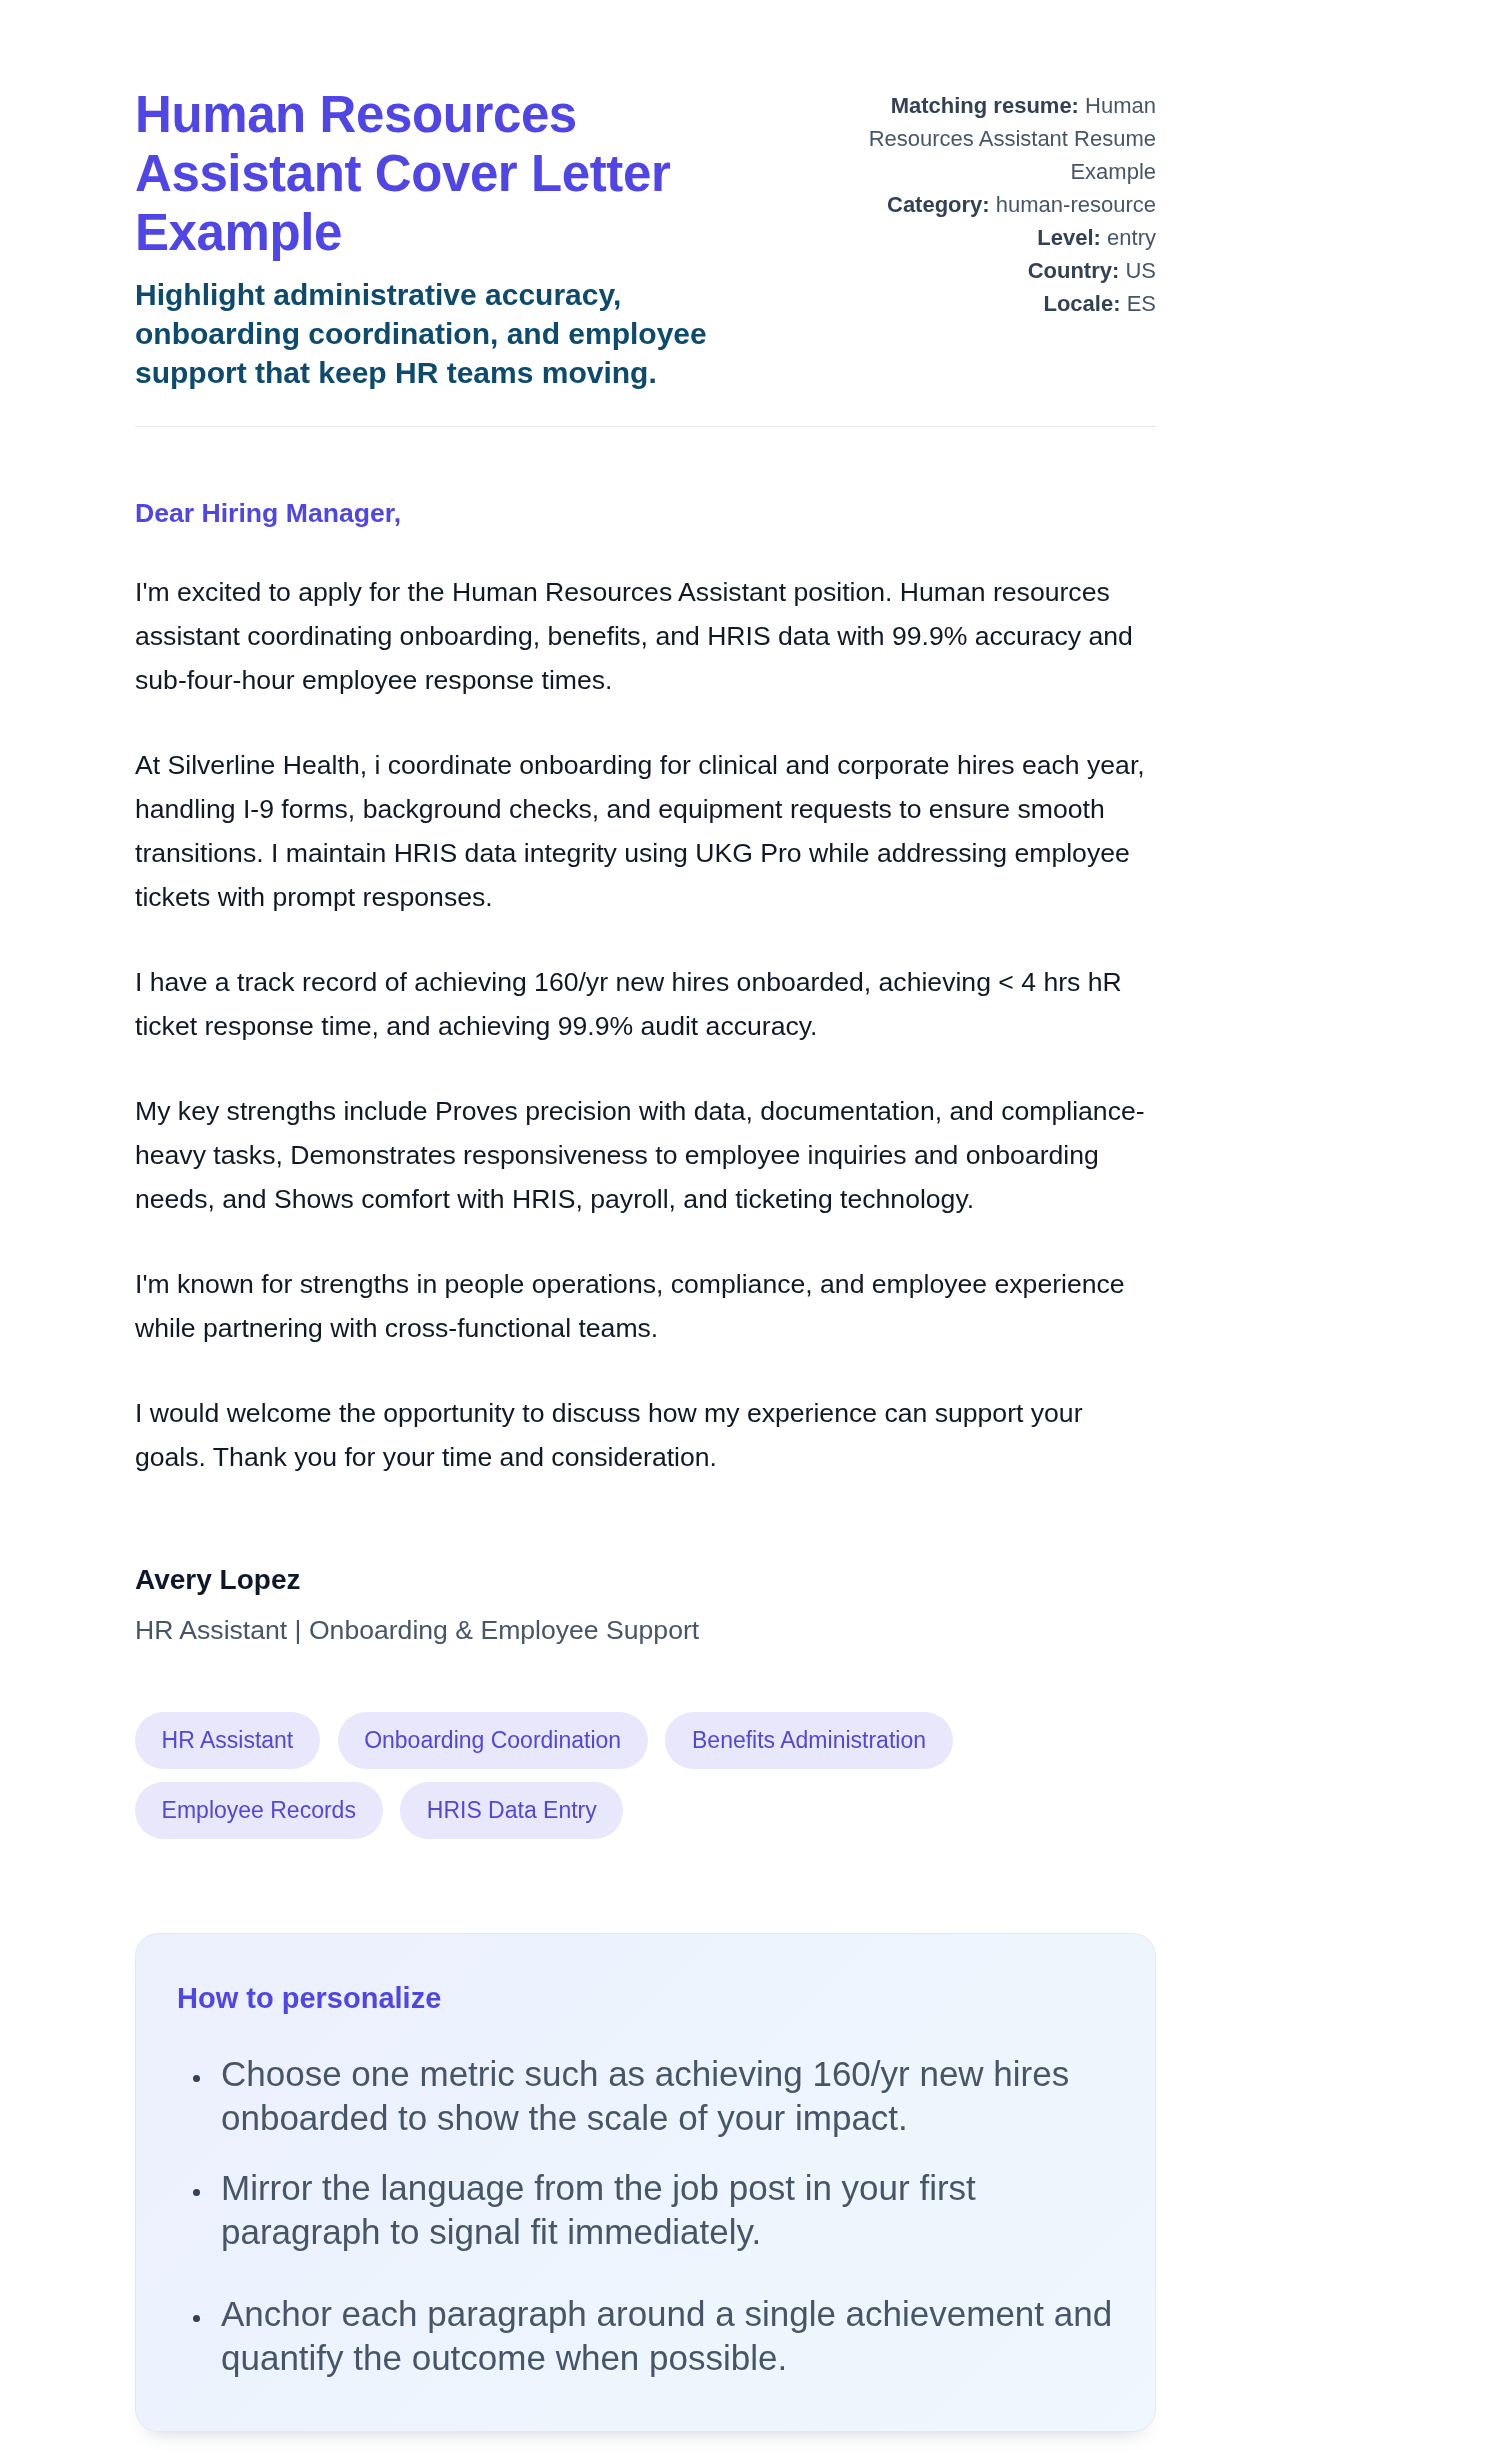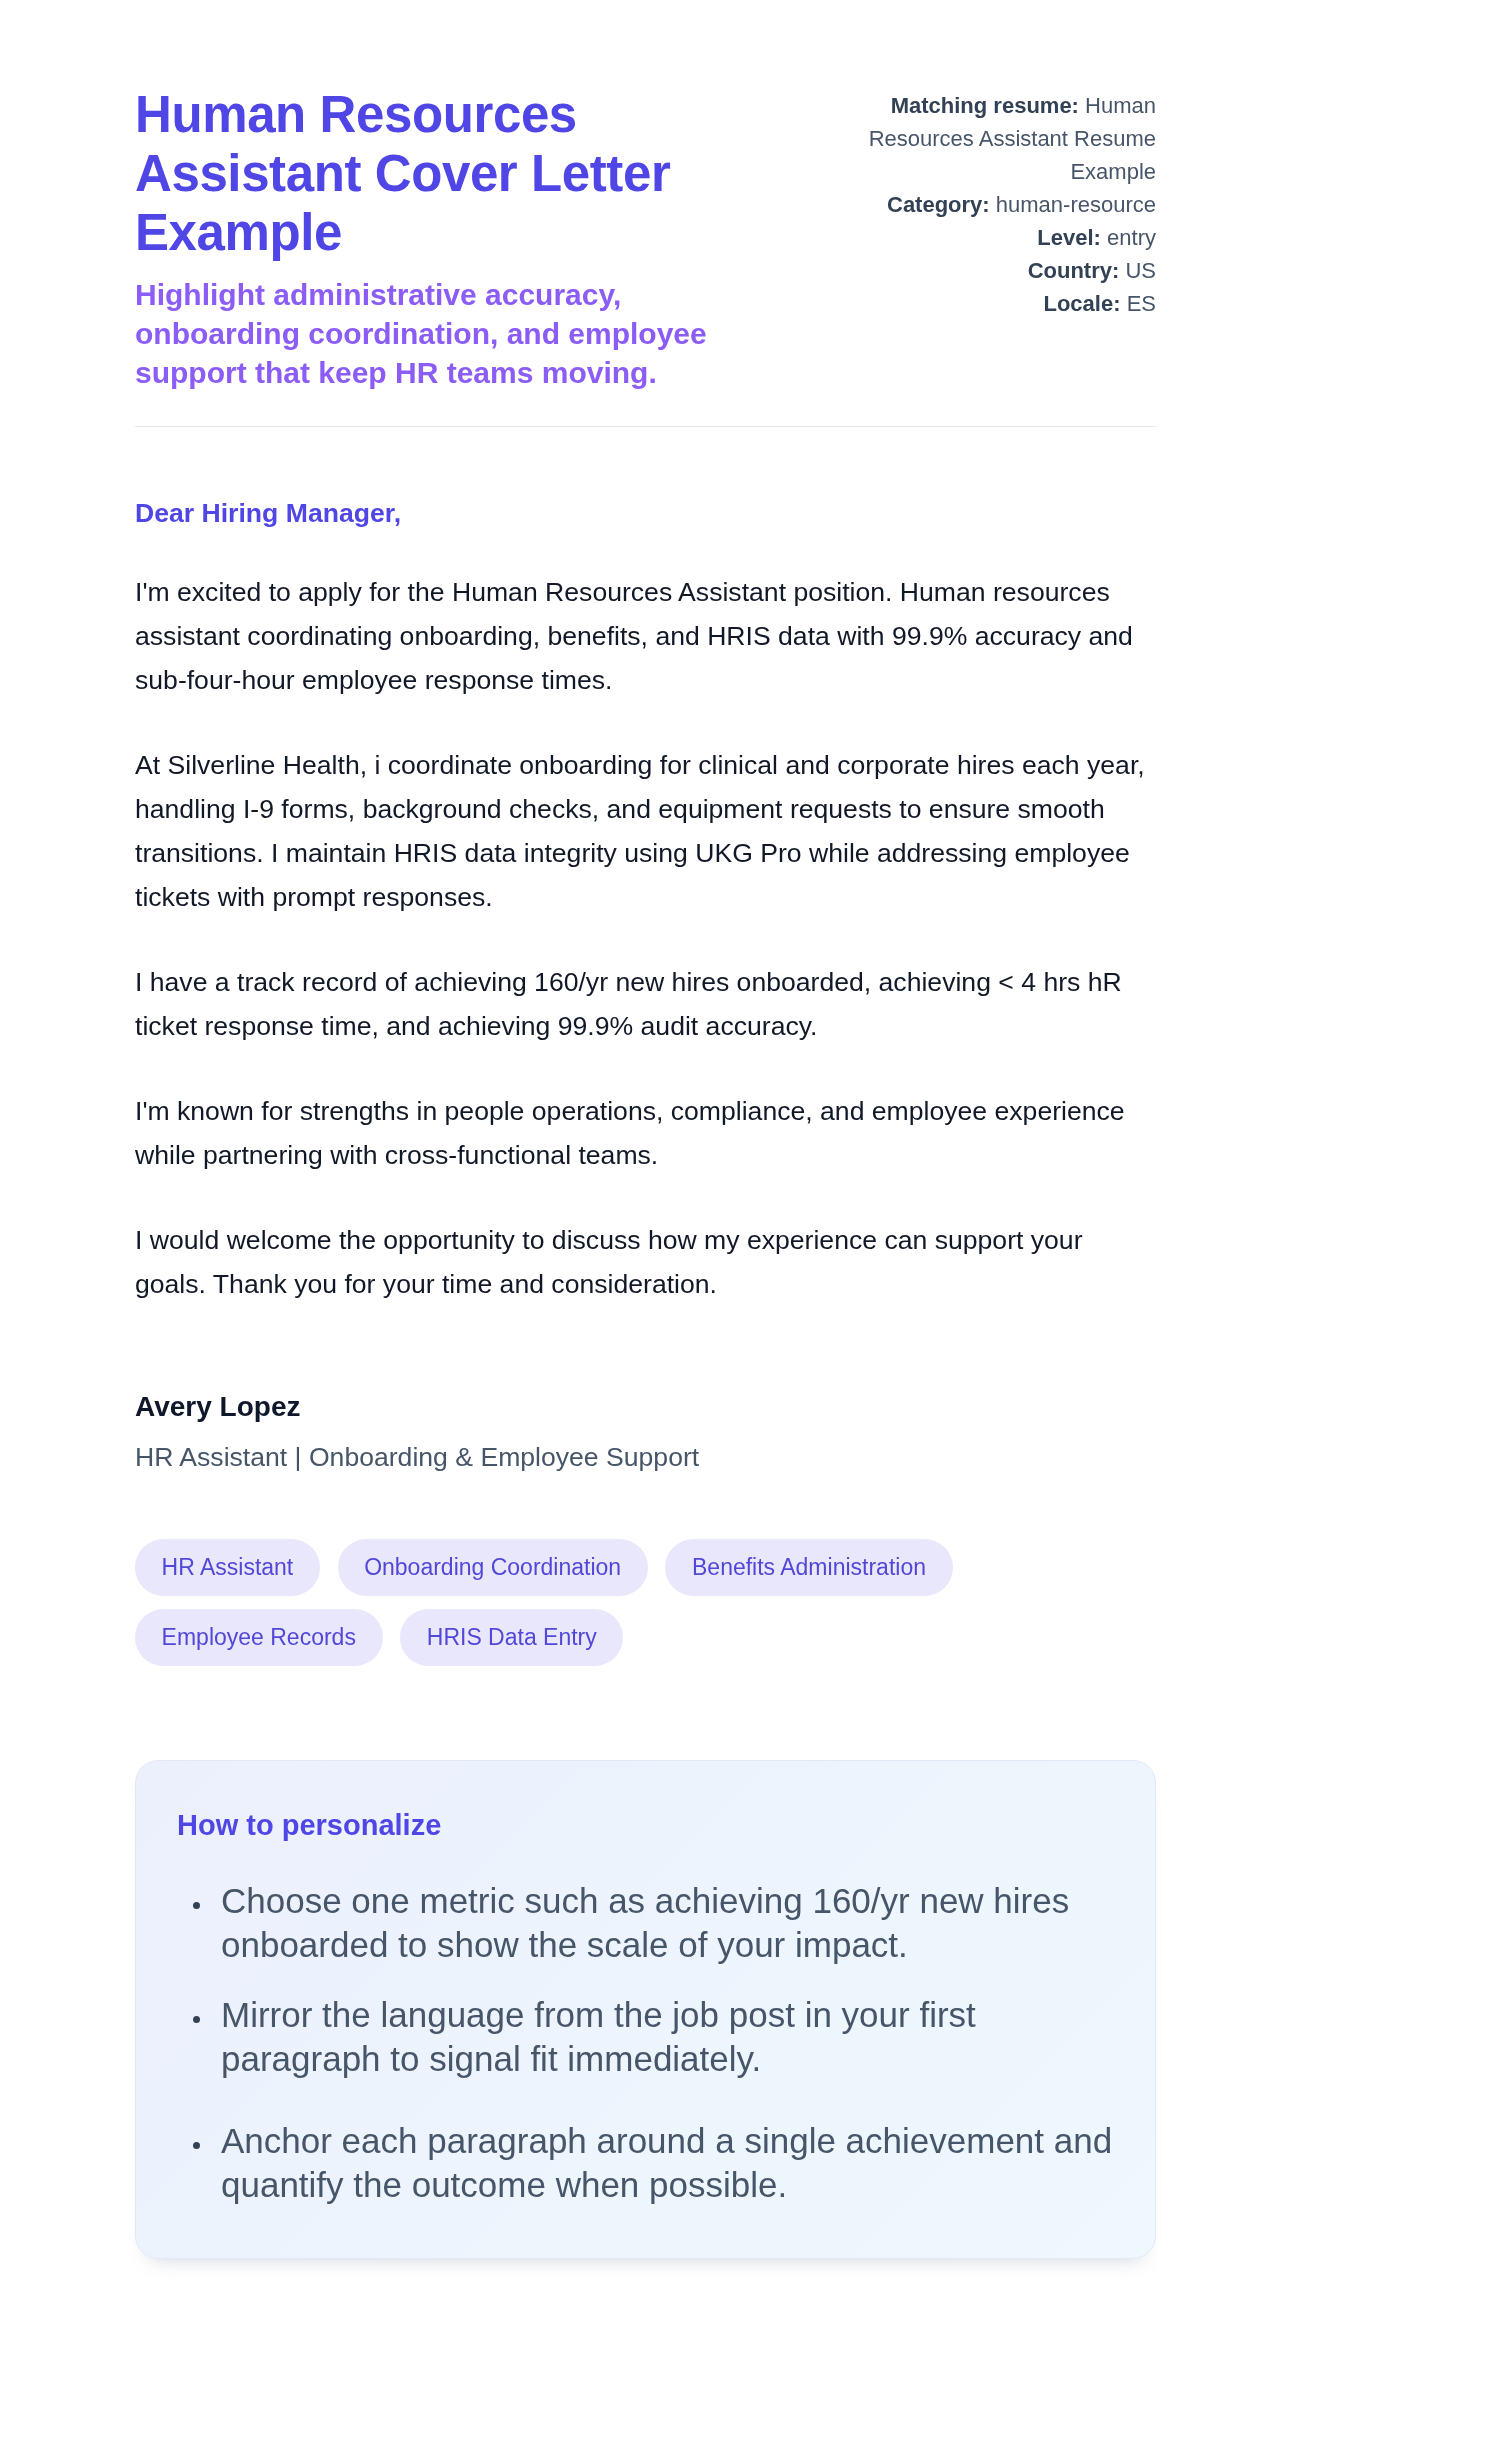--- a/index.html
+++ b/index.html
@@ -25,21 +25,21 @@
     line-height: 1.16;
     font-weight: 800;
     color: #4f46e5;
     letter-spacing: -0.4px;
   }
   .page-subtitle {
     margin: 12.4px 0 0;
     font-size: 30px;
     line-height: 1.3;
     font-weight: 700;
-    color: #8b5cf6;
+    color: #0c4a6e;
   }
   .meta {
     width: 321px;
     flex-shrink: 0;
     text-align: right;
     font-size: 22px;
     line-height: 1.5;
     color: #475569;
     padding-top: 3.5px;
   }
@@ -147,20 +147,21 @@
     </aside>
   </header>
 
   <hr class="divider">
 
   <section class="letter">
     <p class="salutation">Dear Hiring Manager,</p>
     <p class="para">I'm excited to apply for the Human Resources Assistant position. Human resources assistant coordinating onboarding, benefits, and HRIS data with 99.9% accuracy and sub-four-hour employee response times.</p>
     <p class="para">At Silverline Health, i coordinate onboarding for clinical and corporate hires each year, handling I-9 forms, background checks, and equipment requests to ensure smooth transitions. I maintain HRIS data integrity using UKG Pro while addressing employee tickets with prompt responses.</p>
     <p class="para">I have a track record of achieving 160/yr new hires onboarded, achieving &lt; 4 hrs hR ticket response time, and achieving 99.9% audit accuracy.</p>
+    <p class="para">My key strengths include Proves precision with data, documentation, and compliance-heavy tasks, Demonstrates responsiveness to employee inquiries and onboarding needs, and Shows comfort with HRIS, payroll, and ticketing technology.</p>
     <p class="para">I'm known for strengths in people operations, compliance, and employee experience while partnering with cross-functional teams.</p>
     <p class="para">I would welcome the opportunity to discuss how my experience can support your goals. Thank you for your time and consideration.</p>
     <p class="sig-name">Avery Lopez</p>
     <p class="sig-title">HR Assistant | Onboarding &amp; Employee Support</p>
   </section>
 
   <section class="tags">
     <span class="tag">HR Assistant</span>
     <span class="tag">Onboarding Coordination</span>
     <span class="tag">Benefits Administration</span>

